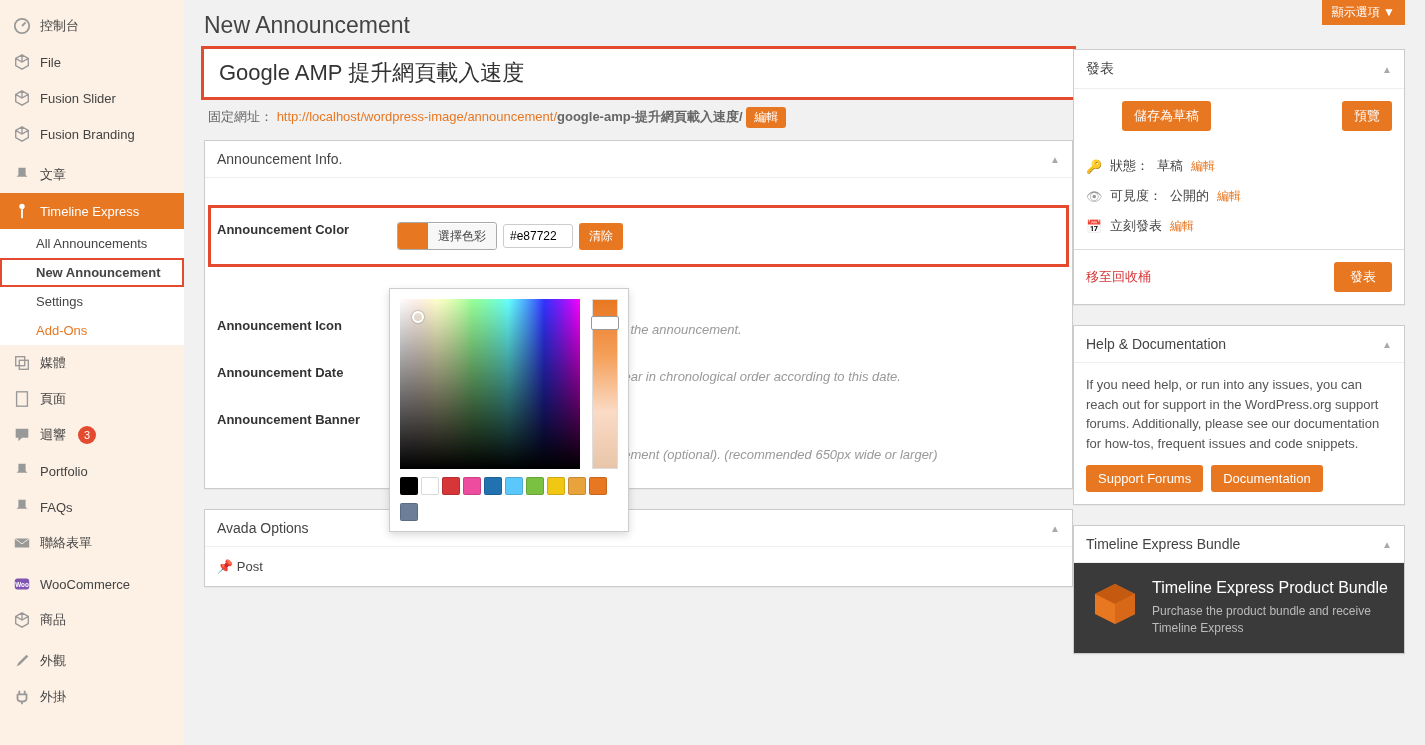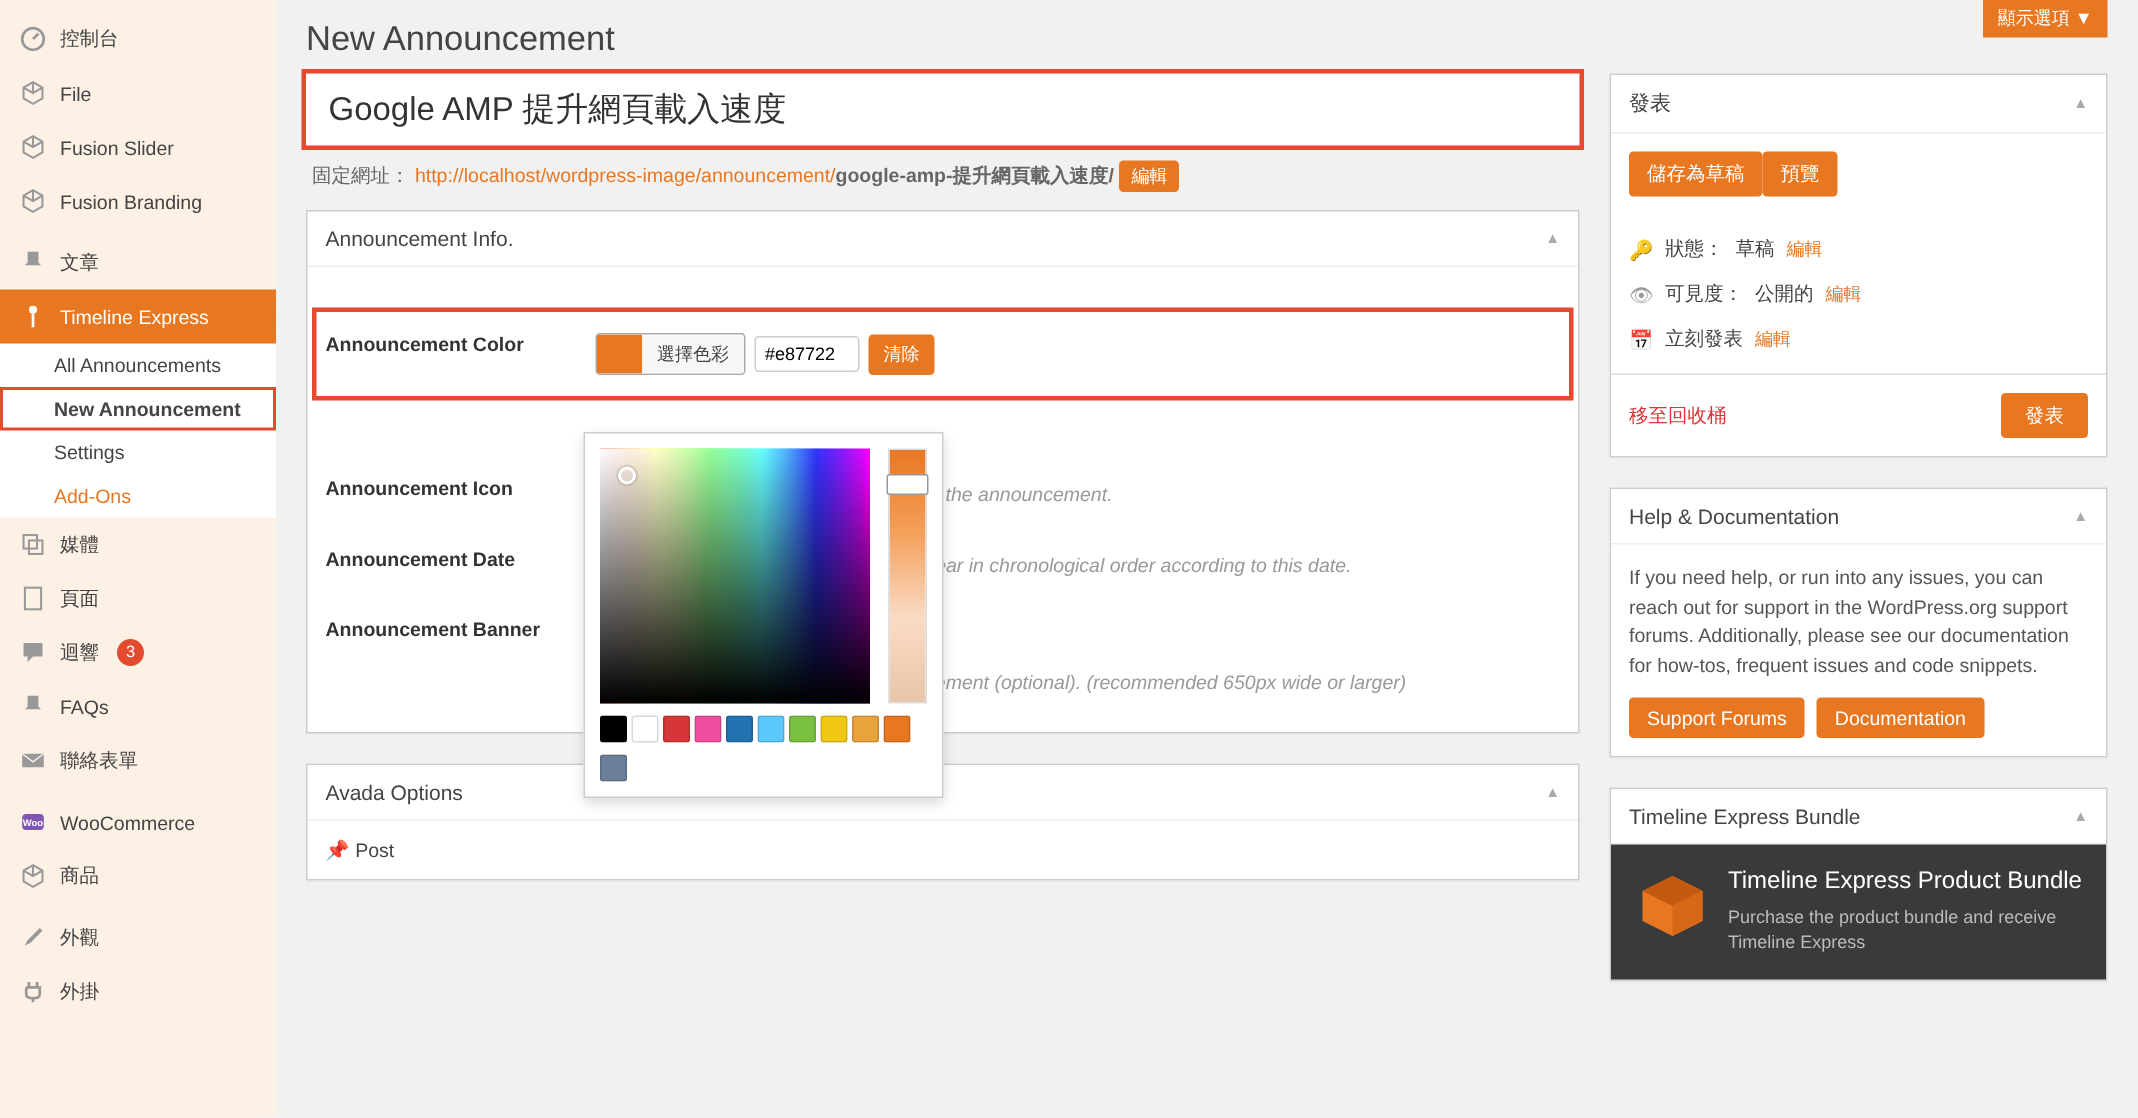--- a/index.html
+++ b/index.html
@@ -23,21 +23,21 @@
 
 .main { flex: 1; padding: 0 20px 20px; background: #f1f1f1; position: relative; }
 .screen-options { position: absolute; top: 0; right: 20px; background: #e87722; color: #fff; padding: 4px 10px; font-size: 12px; cursor: pointer; }
 .page-title { font-size: 23px; font-weight: 400; color: #444; padding: 12px 0 10px; }
 .title-box { outline: 3px solid #e34a2e; background: #fff; padding: 3px; margin-bottom: 6px; }
 .title-input { width: 100%; font-size: 22px; padding: 8px 12px; border: none; outline: none; color: #333; }
 .permalink { font-size: 13px; color: #666; padding: 4px 4px 12px; }
 .permalink a { color: #e87722; text-decoration: none; }
 .btn-sm { background: #e87722; color: #fff; border: none; padding: 2px 8px; font-size: 12px; border-radius: 3px; cursor: pointer; }
 
-.columns { display: flex; gap: 20px; }
+.columns { display: flex; }
 .col-main { flex: 1; }
 .col-side { width: 332px; }
 
 .postbox { background: #fff; border: 1px solid #ccc; margin-bottom: 20px; box-shadow: 0 1px 1px rgba(0,0,0,0.04); }
 .postbox-header { padding: 10px 12px; border-bottom: 1px solid #eee; display: flex; justify-content: space-between; align-items: center; }
 .postbox-header h2 { font-size: 14px; font-weight: 400; }
 .postbox-body { padding: 12px; }
 .toggle-ind { color: #aaa; font-size: 10px; }
 
 .field-row { display: flex; padding: 14px 0; align-items: flex-start; gap: 20px; }
@@ -58,21 +58,21 @@
 .sat-box { width: 180px; height: 170px; position: relative; background: linear-gradient(to bottom, transparent, #000), linear-gradient(to right, #fff, #e87722); }
 .sat-pointer { position: absolute; top: 12px; left: 12px; width: 12px; height: 12px; border: 2px solid #fff; border-radius: 50%; box-shadow: 0 0 2px rgba(0,0,0,0.5); }
 .hue-bar { width: 26px; height: 170px; background: linear-gradient(to bottom, #e87722, #f5a05a, #fadbc5, #e8c5a8); position: relative; border: 1px solid #ddd; }
 .hue-handle { position: absolute; top: 16px; left: -2px; right: -2px; height: 14px; background: #fff; border: 1px solid #999; border-radius: 2px; }
 .swatch-row { display: flex; gap: 3px; margin-top: 8px; }
 .swatch { width: 18px; height: 18px; border-radius: 2px; border: 1px solid rgba(0,0,0,0.15); cursor: pointer; }
 
 .upload-btn { background: #e87722; color: #fff; border: none; padding: 8px 14px; border-radius: 3px; font-size: 13px; cursor: pointer; }
 
 
-.pub-actions-top { display: flex; padding: 12px; }
+.pub-actions-top { display: flex; justify-content: space-between; padding: 12px; margin-left: 36px; }
 .btn-secondary { background: #e87722; color: #fff; border: none; padding: 6px 12px; border-radius: 3px; font-size: 13px; cursor: pointer; }
 .pub-meta { padding: 8px 12px; }
 .pub-meta-row { padding: 6px 0; display: flex; align-items: center; gap: 8px; font-size: 13px; }
 .pub-meta-row .icon { color: #999; width: 16px; }
 .edit-link { color: #e87722; cursor: pointer; font-size: 12px; }
 .pub-actions-bottom { border-top: 1px solid #ddd; padding: 12px; display: flex; justify-content: space-between; align-items: center; }
 .trash-link { color: #d63638; cursor: pointer; font-size: 13px; }
 .publish-btn { background: #e87722; color: #fff; border: none; padding: 6px 16px; border-radius: 3px; font-size: 13px; cursor: pointer; }
 
 .help-text { font-size: 13px; color: #555; line-height: 1.5; margin-bottom: 12px; }
@@ -165,20 +165,28 @@
         <span>頁面</span>
       </div>
       <div class="menu-item">
         <span class="icon">
           <svg width="18" height="18" viewBox="0 0 20 20">
             <path d="M3 3 L17 3 L17 13 L10 13 L6 17 L6 13 L3 13 Z" fill="currentColor"></path>
           </svg>
         </span>
         <span>迴響</span>
         <span class="badge">3</span>
+      </div>
+      <div class="menu-item">
+        <span class="icon">
+          <svg width="18" height="18" viewBox="0 0 20 20">
+            <path d="M6 2 L14 2 L14 10 L16 12 L4 12 L6 10 Z M10 12 L10 18" fill="currentColor"></path>
+          </svg>
+        </span>
+        <span>Portfolio</span>
       </div>
       <div class="menu-item">
         <span class="icon">
           <svg width="18" height="18" viewBox="0 0 20 20">
             <path d="M6 2 L14 2 L14 10 L16 12 L4 12 L6 10 Z M10 12 L10 18" fill="currentColor"></path>
           </svg>
         </span>
         <span>FAQs</span>
       </div>
       <div class="menu-item">

